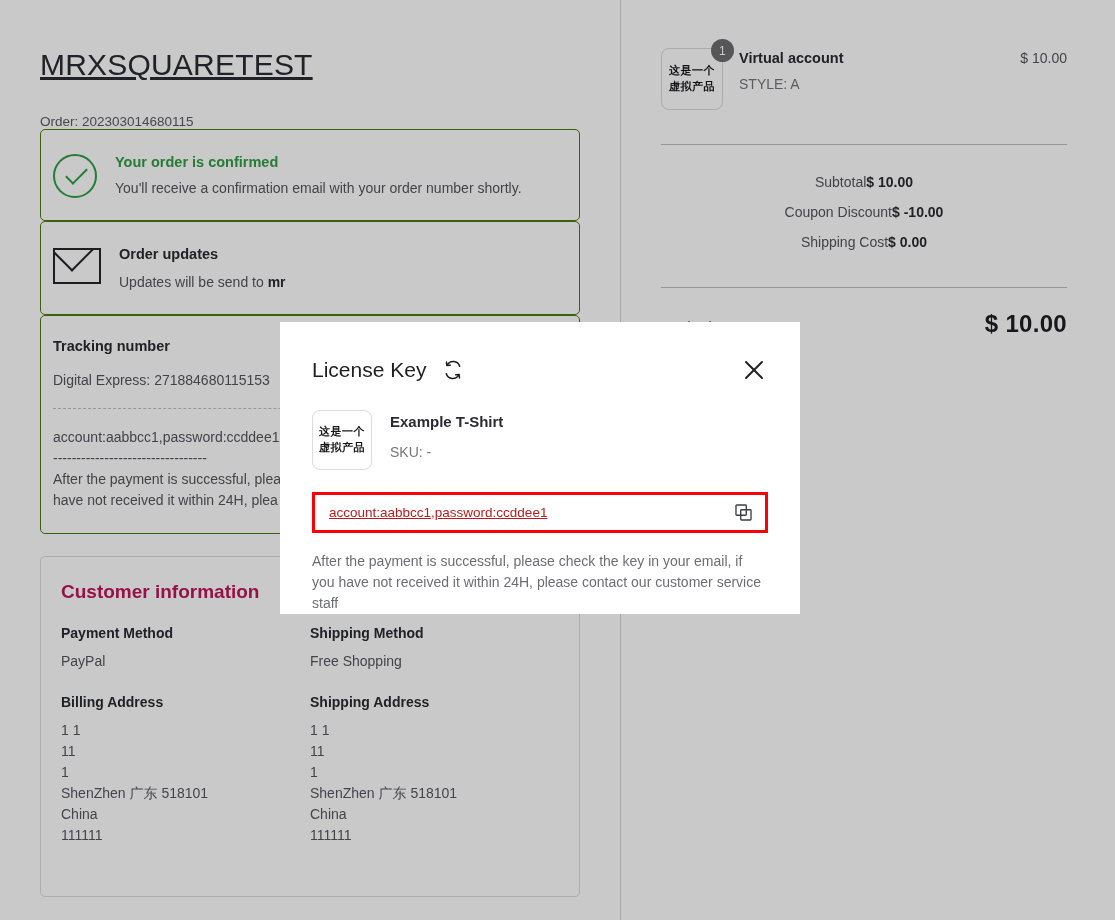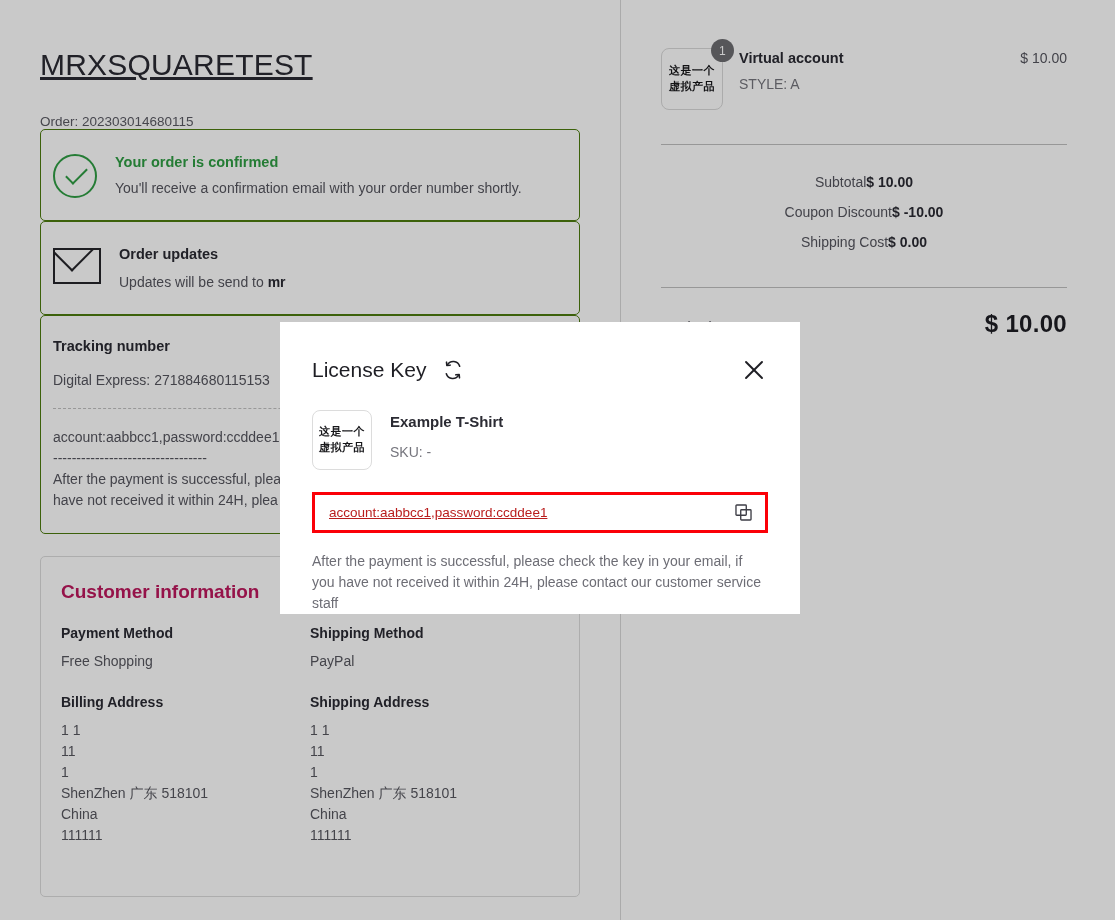--- a/index.html
+++ b/index.html
@@ -417,22 +417,22 @@
 ---------------------------------
 After the payment is successful, plea
 have not received it within 24H, plea</div>
     </div>
 
     <div class="cust-card">
       <div class="cust-h">Customer information</div>
       <div class="cust-grid">
         <div class="lbl">Payment Method</div>
         <div class="lbl">Shipping Method</div>
+        <div class="val">PayPal</div>
         <div class="val">Free Shopping</div>
-        <div class="val">PayPal</div>
         <div class="lbl">Billing Address</div>
         <div class="lbl">Shipping Address</div>
         <div class="val">1 1
 11
 1
 ShenZhen 广东 518101
 China
 111111</div>
         <div class="val">1 1
 11

